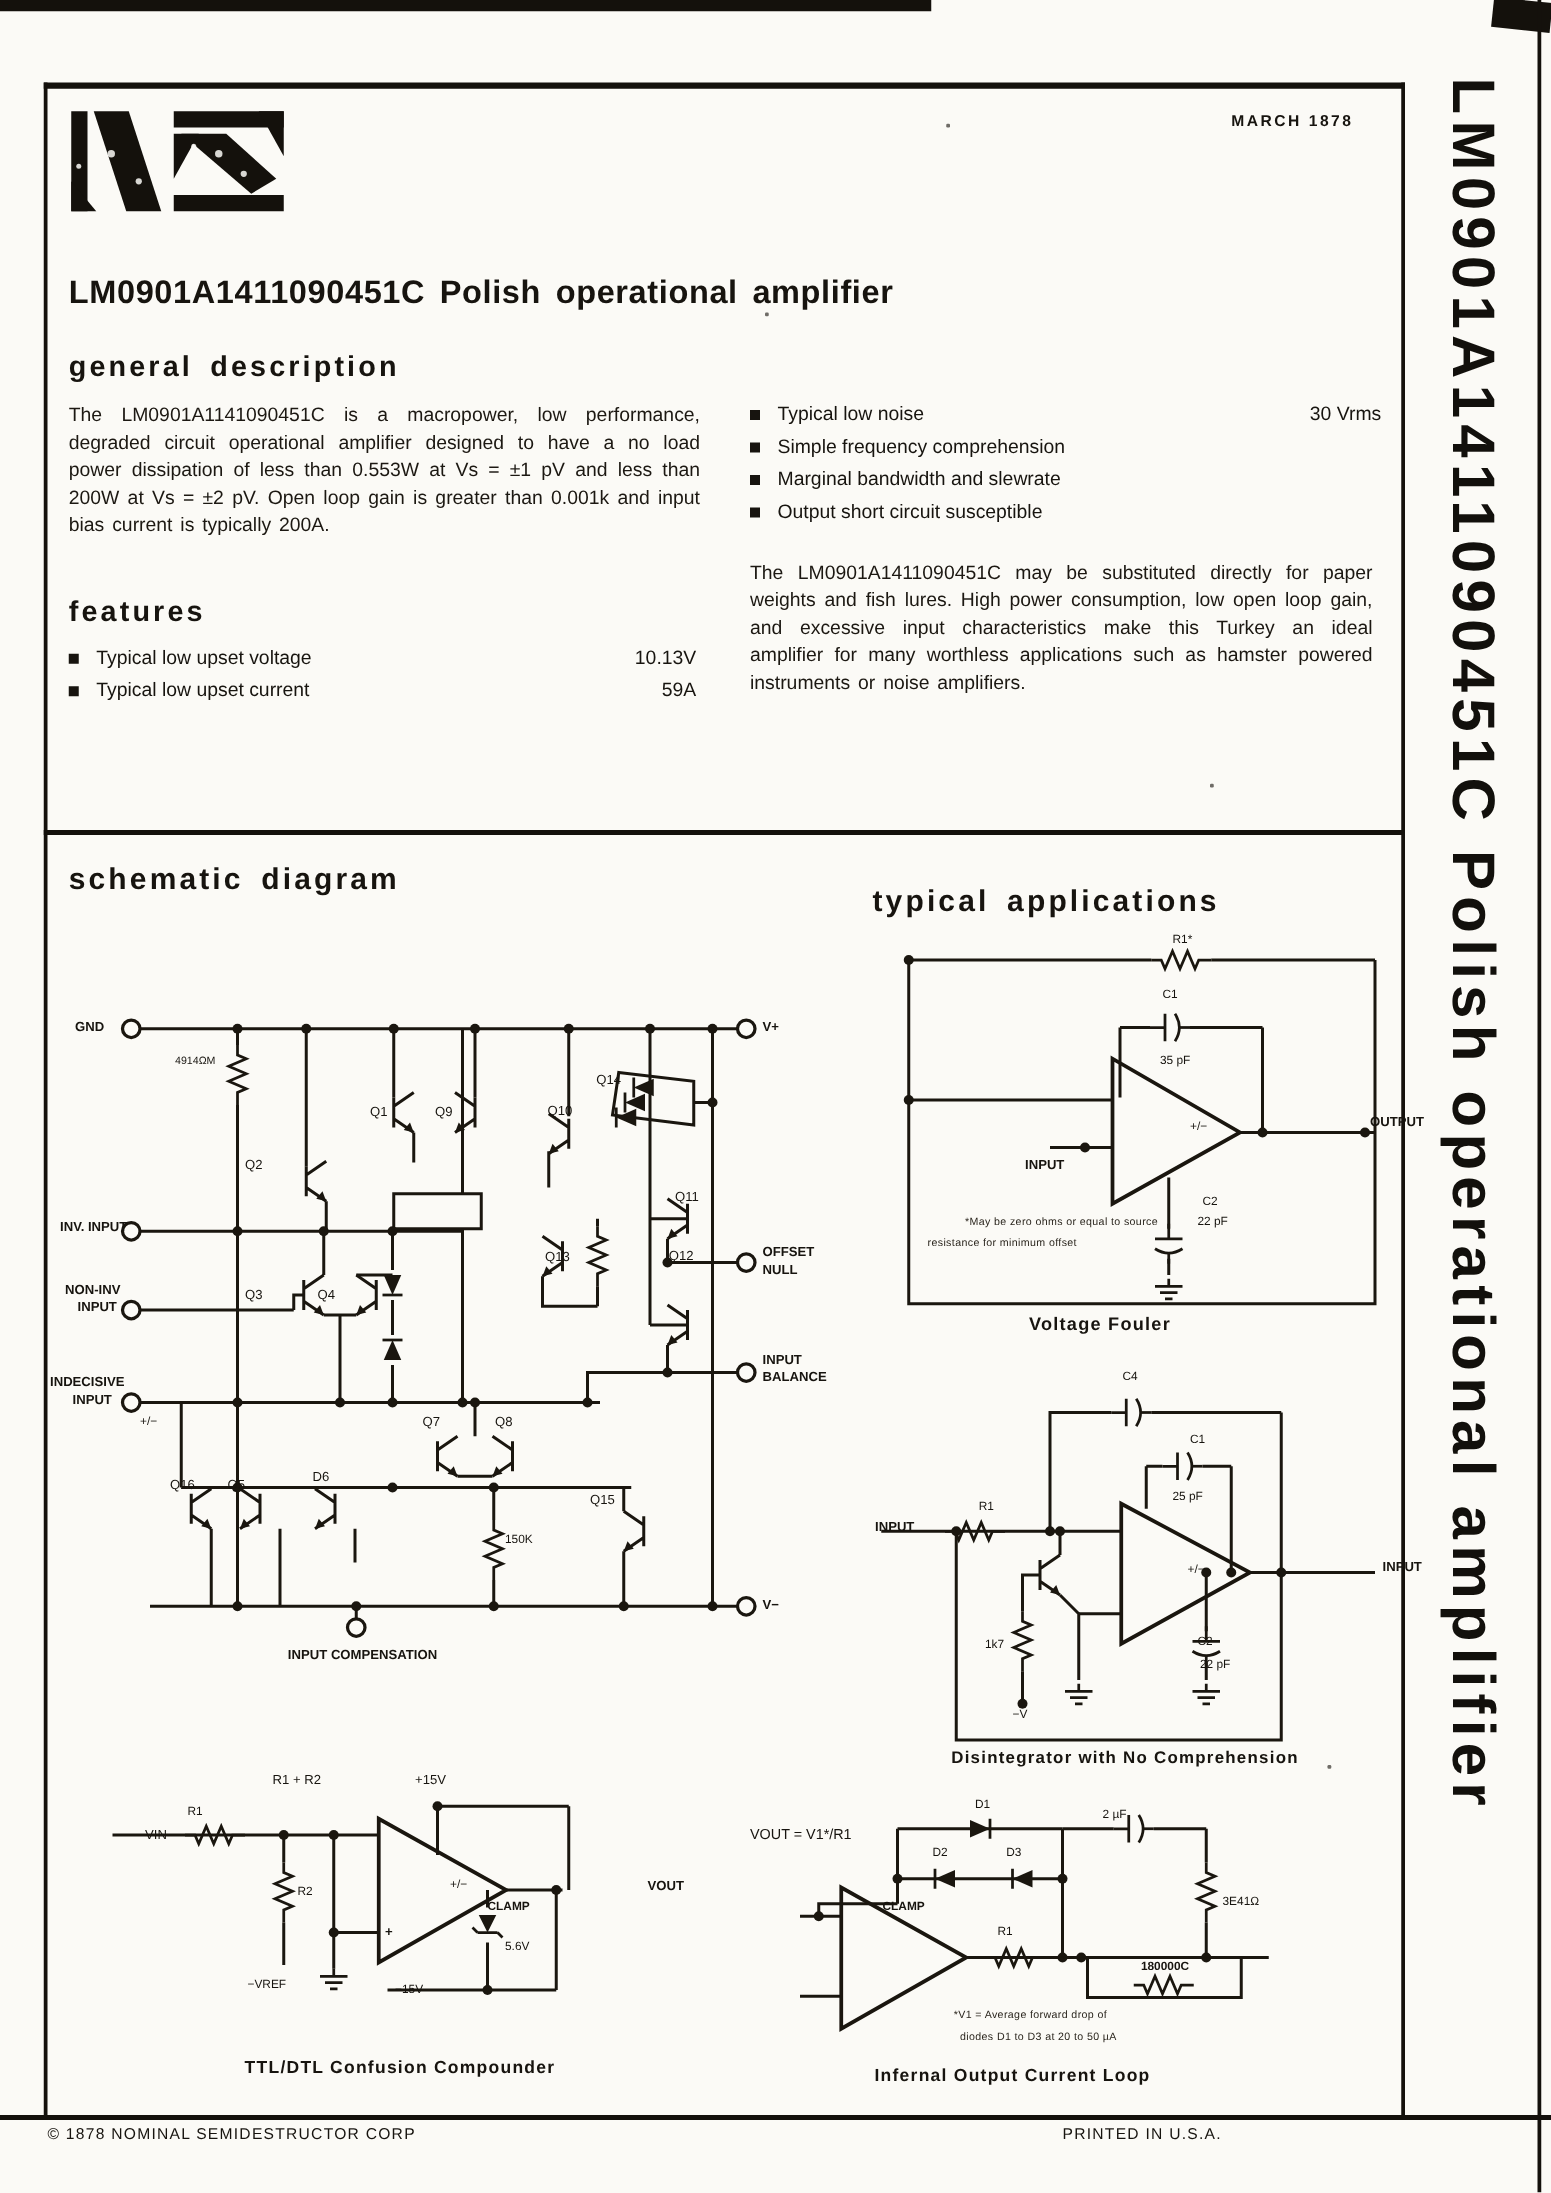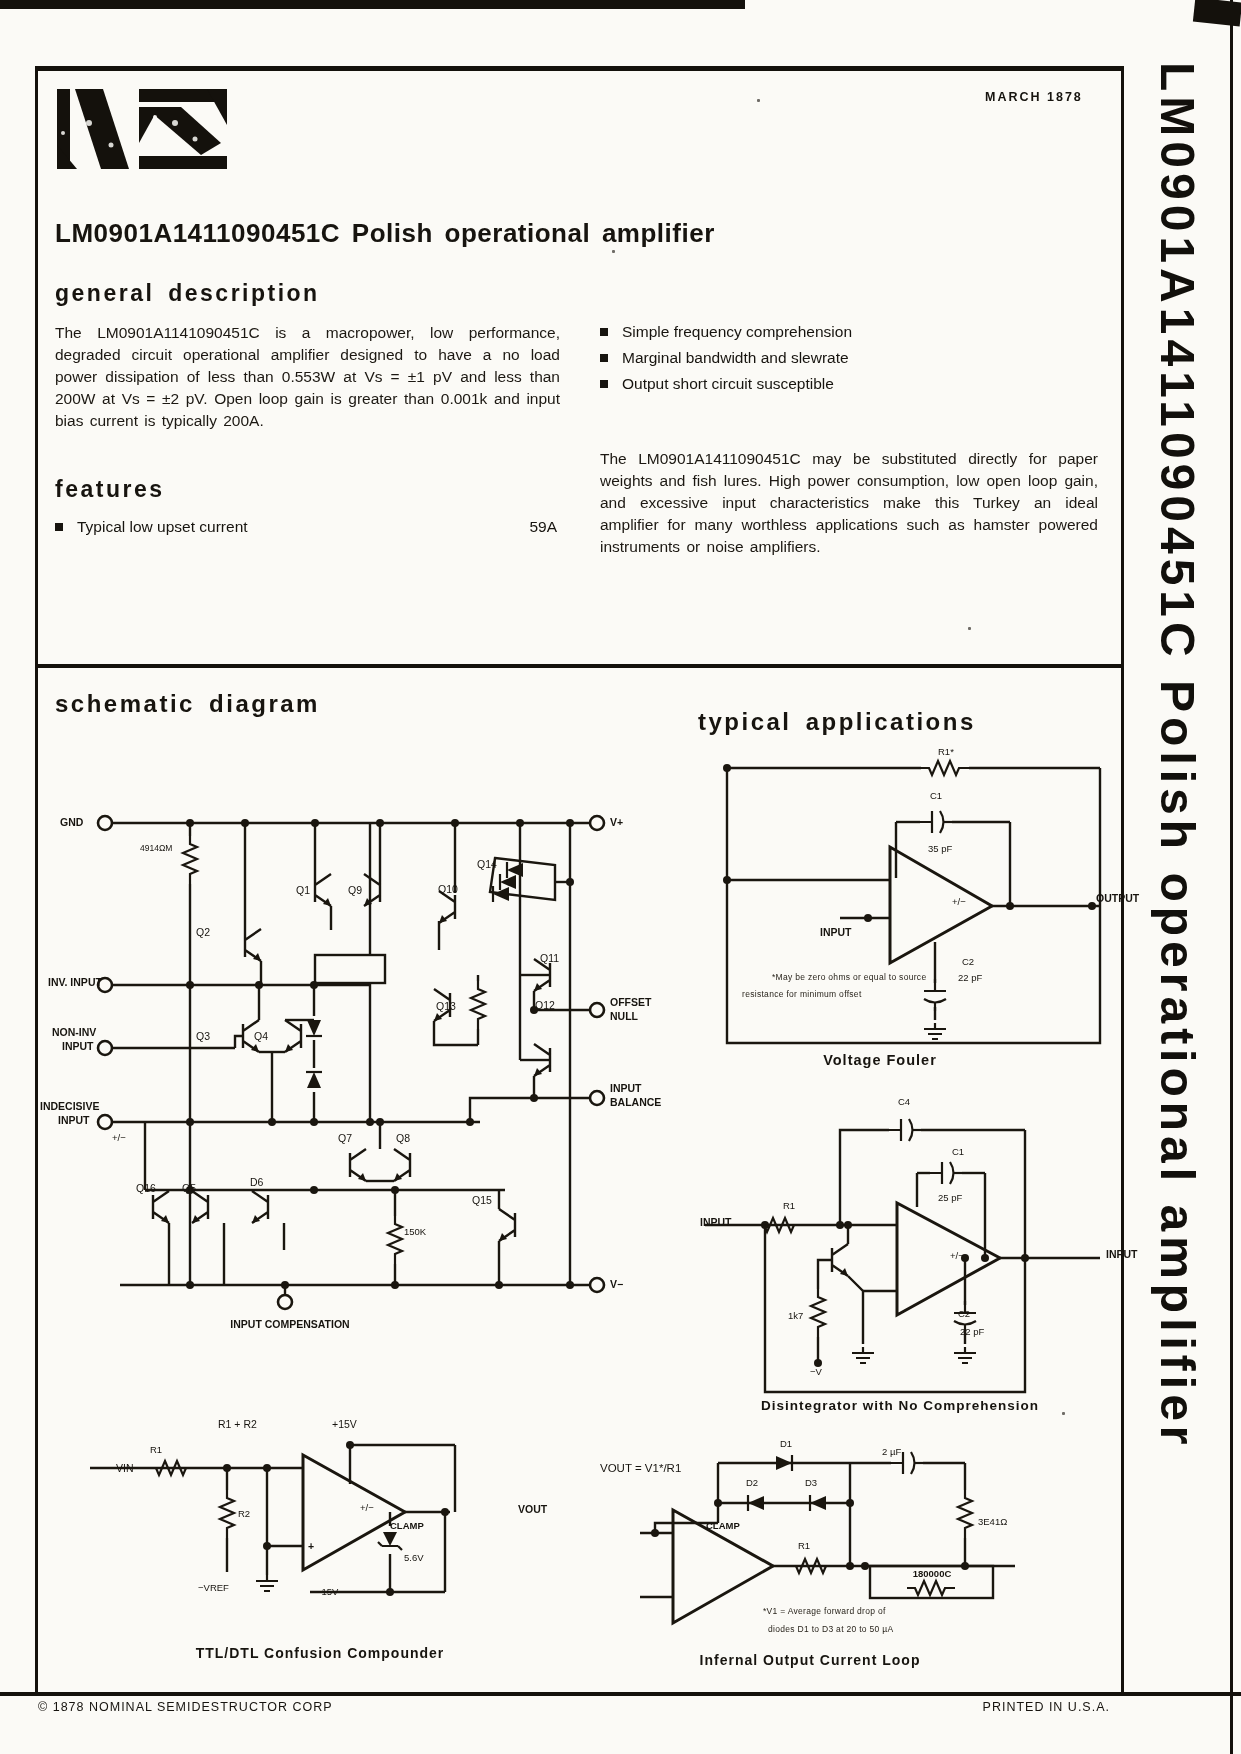--- a/index.html
+++ b/index.html
@@ -68,26 +68,36 @@
 <div class="lbl s12 b ls2" style="left:985px;top:90px">MARCH 1878</div>
 <div class="title" style="left:55px;top:218px">LM0901A1411090451C Polish operational amplifier</div>
 
 <div class="head" style="left:55px;top:280px">general description</div>
 <div class="para" style="left:55px;top:322px;width:505px">The LM0901A1141090451C is a macropower, low performance, degraded circuit operational amplifier designed to have a no load power dissipation of less than 0.553W at Vs = ±1 pV and less than 200W at Vs = ±2 pV. Open loop gain is greater than 0.001k and input bias current is typically 200A.</div>
 
 <div class="head" style="left:55px;top:476px">features</div>
 <div class="bullets" style="left:55px;top:518px;width:502px">
   <div class="bull-row">
     <span class="sq"></span>
+    <span class="bl">Typical low upset voltage</span>
+    <span class="bv">10.13V</span>
+  </div>
+  <div class="bull-row">
+    <span class="sq"></span>
     <span class="bl">Typical low upset current</span>
     <span class="bv">59A</span>
   </div>
 </div>
 
 <div class="bullets" style="left:600px;top:323px;width:505px">
+  <div class="bull-row">
+    <span class="sq"></span>
+    <span class="bl">Typical low noise</span>
+    <span class="bv">30 Vrms</span>
+  </div>
   <div class="bull-row">
     <span class="sq"></span>
     <span class="bl">Simple frequency comprehension</span>
   </div>
   <div class="bull-row">
     <span class="sq"></span>
     <span class="bl">Marginal bandwidth and slewrate</span>
   </div>
   <div class="bull-row">
     <span class="sq"></span>
@@ -462,13 +472,13 @@
 <div class="lbl s9" style="left:882px;top:1446px">2 µF</div>
 <div class="lbl s9" style="left:978px;top:1516px">3E41Ω</div>
 <div class="lbl s9" style="left:798px;top:1540px">R1</div>
 <div class="lbl s9 b" style="left:872px;top:1568px;width:120px;text-align:center">180000C</div>
 <div class="note" style="left:763px;top:1606px">*V1 = Average forward drop of</div>
 <div class="note" style="left:768px;top:1624px">diodes D1 to D3 at 20 to 50 µA</div>
 <div class="caption" style="left:650px;top:1652px;width:320px;font-size:14px">Infernal Output Current Loop</div>
 
 <div class="sidebar">LM0901A1411090451C Polish operational amplifier</div>
 <div class="lbl s12 ls1" style="left:38px;top:1700px">© 1878 NOMINAL SEMIDESTRUCTOR CORP</div>
-<div class="lbl s12 ls1" style="left:850px;top:1700px;width:260px;text-align:right">PRINTED IN U.S.A.</div>
+<div class="lbl s12 ls1" style="left:850px;top:1700px;width:260px;">PRINTED IN U.S.A.</div>
 
 </body></html>

